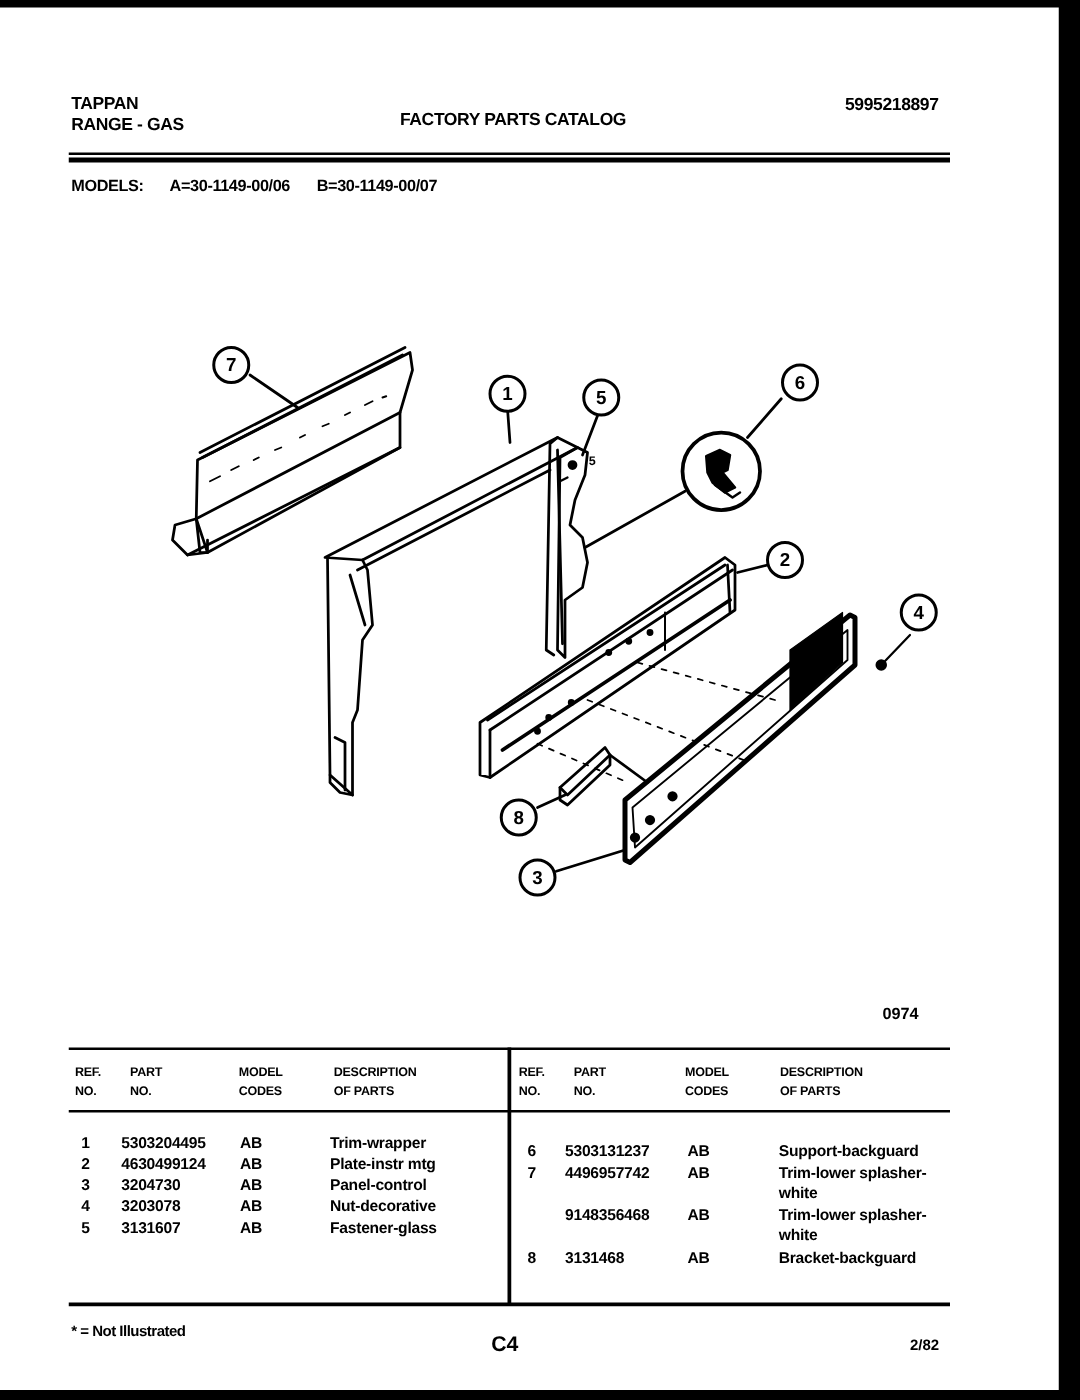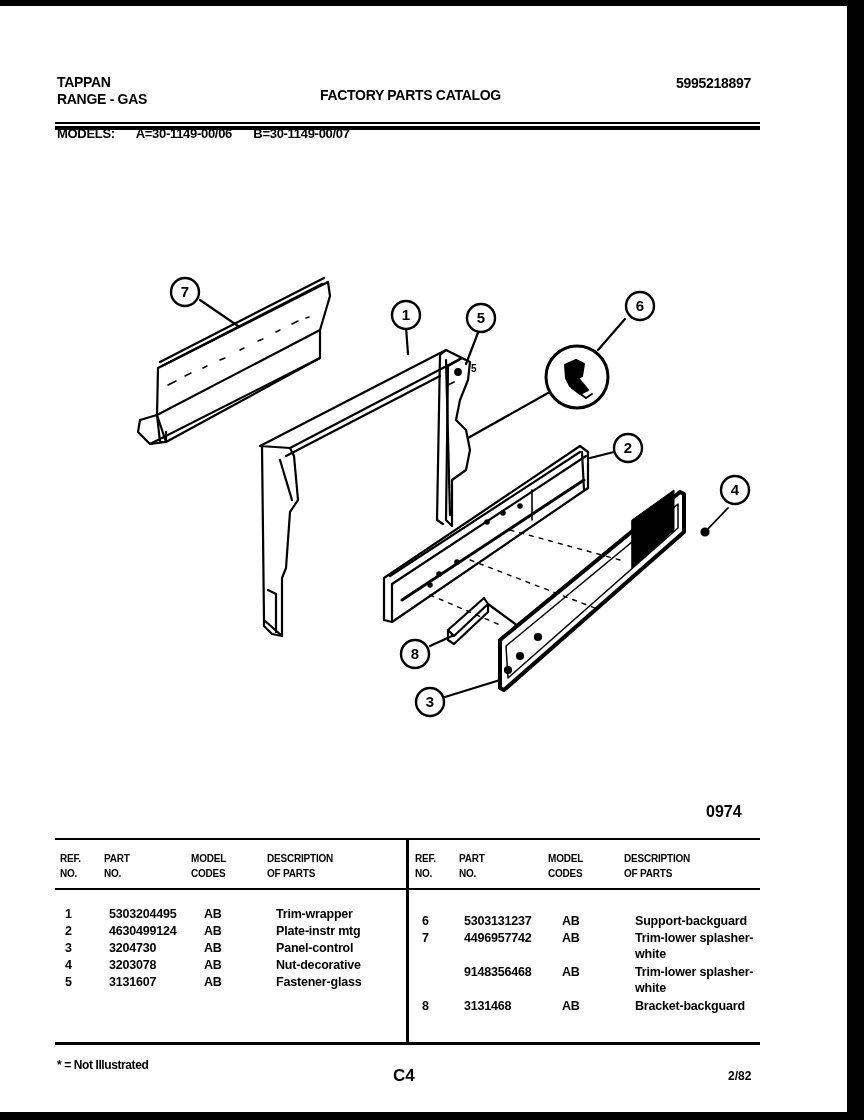--- a/index.html
+++ b/index.html
@@ -7,32 +7,32 @@
          font-family: "Liberation Sans", "DejaVu Sans", sans-serif; color: #000; }
   .frame-top { position: absolute; left: 0; top: 0; width: 864px; height: 6px; background: #000; }
   .frame-right { position: absolute; right: 0; top: 0; width: 17px; height: 1120px; background: #000; }
   .frame-bottom { position: absolute; left: 0; bottom: 0; width: 864px; height: 8px; background: #000; }
   .hdr { position: absolute; font-weight: bold; font-size: 14px; letter-spacing: -0.3px; line-height: 17px; margin-top: 23px; }
   .brand { left: 57px; top: 51px; }
   .catalog-title { left: 320px; top: 64px; }
   .catalog-no { left: 676px; top: 52px; }
   .rule-thin { position: absolute; left: 55px; width: 705px; top: 122px; height: 2px; background: #000; }
   .rule-thick { position: absolute; left: 55px; width: 705px; top: 126px; height: 4px; background: #000; }
-  .models { position: absolute; left: 57px; top: 126px; font-weight: bold; font-size: 13px; letter-spacing: -0.3px; }
+  .models { position: absolute; left: 57px; top: 141px; font-weight: bold; font-size: 13px; letter-spacing: -0.3px; }
   .models span { margin-right: 18px; }
   .diagram { position: absolute; left: 0; top: 0; }
-  .code { position: absolute; left: 706px; top: 803px; font-weight: bold; font-size: 16px; }
+  .code { position: absolute; left: 706px; top: 803px; font-weight: bold; font-size: 13px; }
   .tbl-top { position: absolute; left: 55px; width: 705px; top: 838px; height: 2px; background: #000; }
   .tbl-hsep { position: absolute; left: 55px; width: 705px; top: 888px; height: 2px; background: #000; }
   .tbl-bottom { position: absolute; left: 55px; width: 705px; top: 1042px; height: 3px; background: #000; }
   .tbl-vsep { position: absolute; left: 406px; top: 838px; width: 3px; height: 205px; background: #000; }
   .th { position: absolute; font-weight: bold; font-size: 10px; line-height: 15px; letter-spacing: -0.2px; }
   .row { position: absolute; font-size: 12.5px; line-height: 16px; font-weight: bold; letter-spacing: -0.2px; }
   .c-ref { width: 30px; text-align: left; position: absolute; }
-  .c-part, .c-code, .c-desc { position: absolute; margin-left: 12px; }
+  .c-part, .c-code, .c-desc { position: absolute; }
   .footnote { position: absolute; left: 57px; top: 1058px; font-weight: bold; font-size: 12px; letter-spacing: -0.4px; }
   .pageid { position: absolute; left: 393px; top: 1066px; font-weight: bold; font-size: 17px; }
   .date { position: absolute; left: 728px; top: 1069px; font-weight: bold; font-size: 12px; text-align: center; }
   .callout-text { font-family: "Liberation Sans", sans-serif; font-weight: bold; font-size: 15px; }
 </style>
 </head>
 <body>
 
 <div class="frame-top"></div>
 <div class="frame-right"></div>

